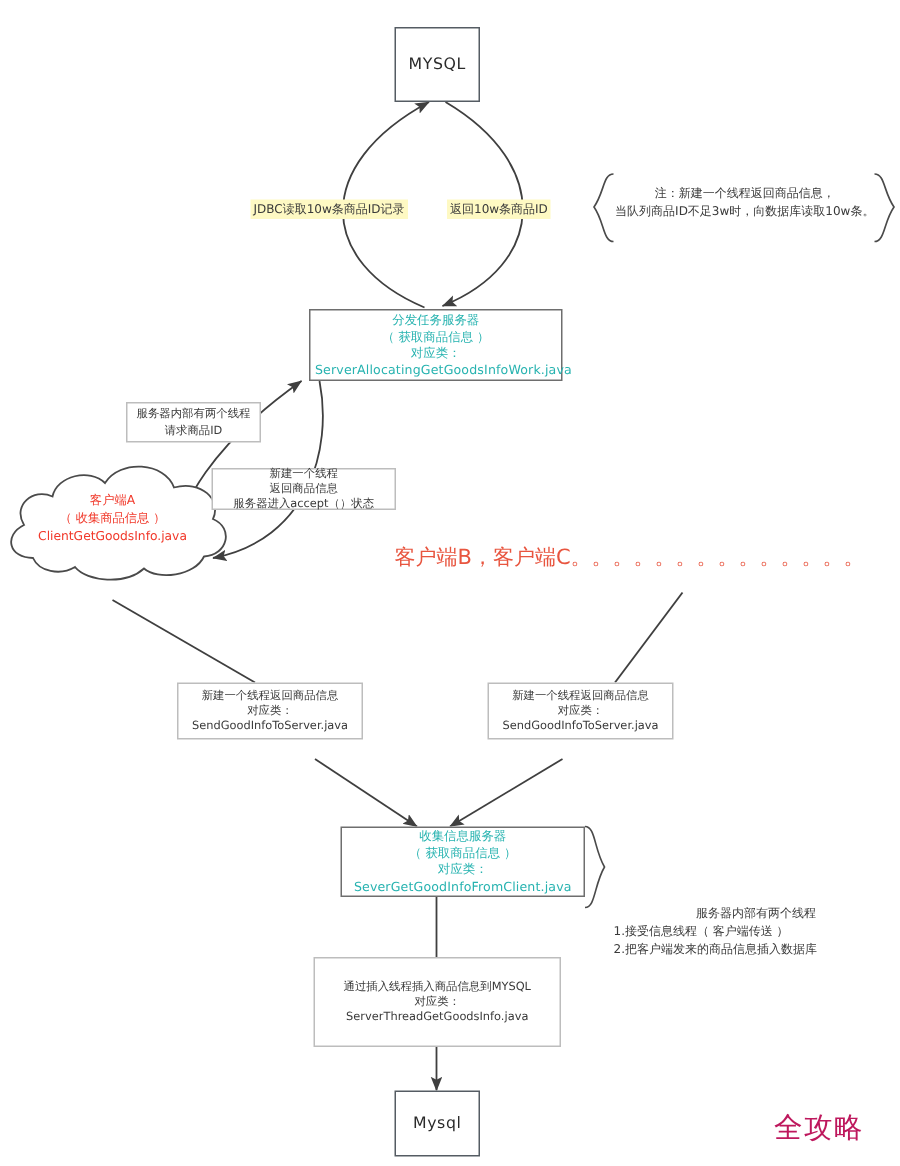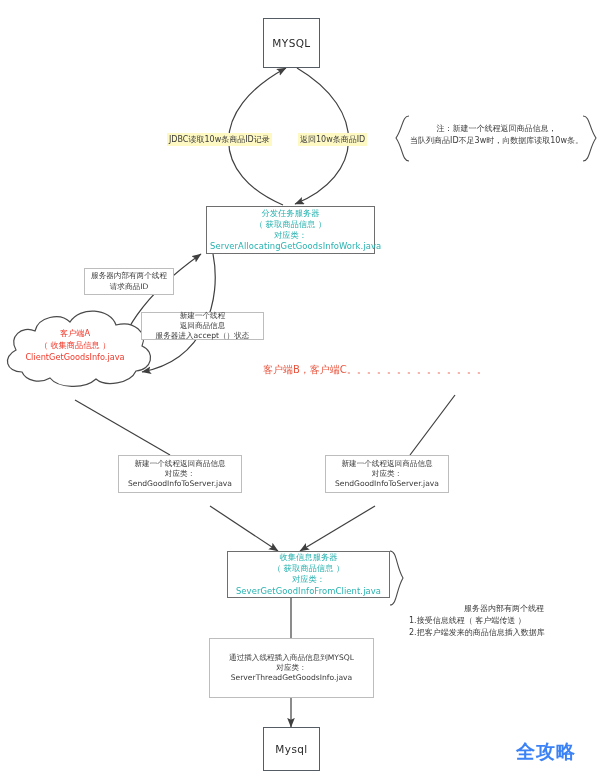--- a/index.html
+++ b/index.html
@@ -92,28 +92,28 @@
     color:#f1392b;
     font-size:8.2px;
     line-height:1.45;
     text-align:center;
   }
   .cloud-text .line{display:block;white-space:nowrap;}
 
   .clients-text{
     position:absolute;
     color:#e8553f;
-    font-size:10px;
+    font-size:14px;
     white-space:nowrap;
   }
   .watermark{
     position:absolute;
-    color:#3b82f6;
+    color:#be185d;
     font-size:19px;
-    font-weight:bold;
+    font-weight:normal;
     letter-spacing:1px;
     white-space:nowrap;
   }
 </style>
 </head>
 <body>
 
 <div id="canvas">
 
   <svg class="edges" viewBox="0 0 600 777">

